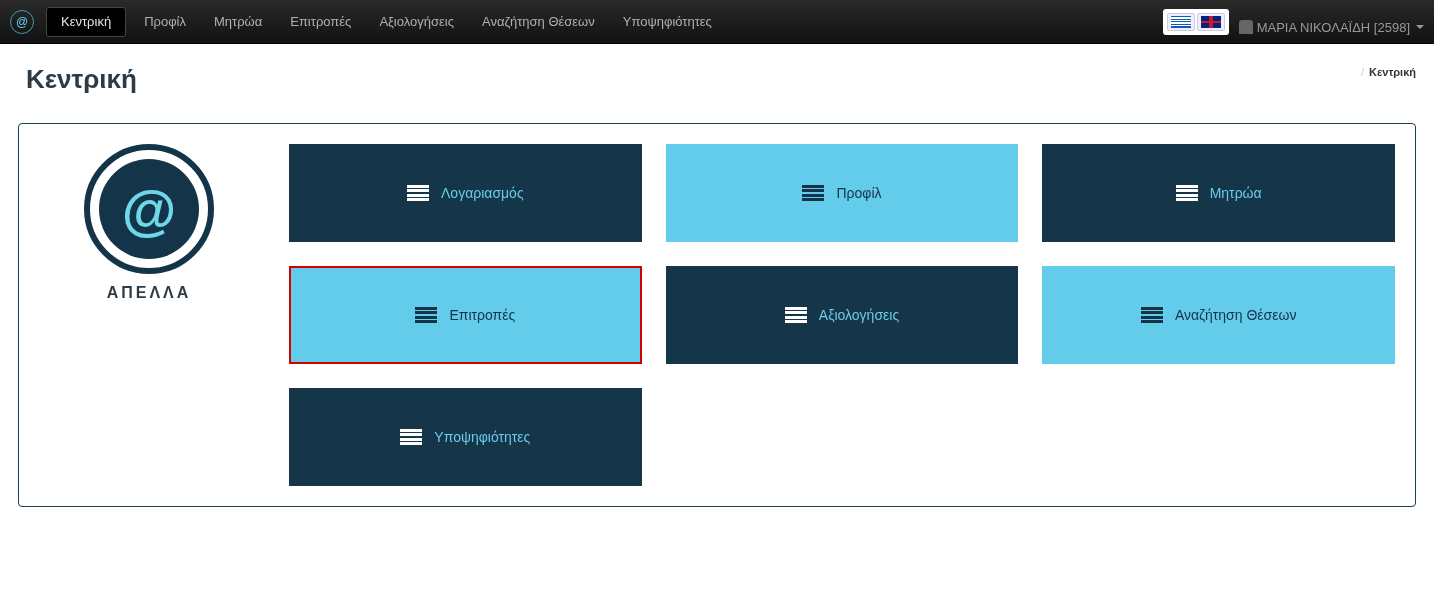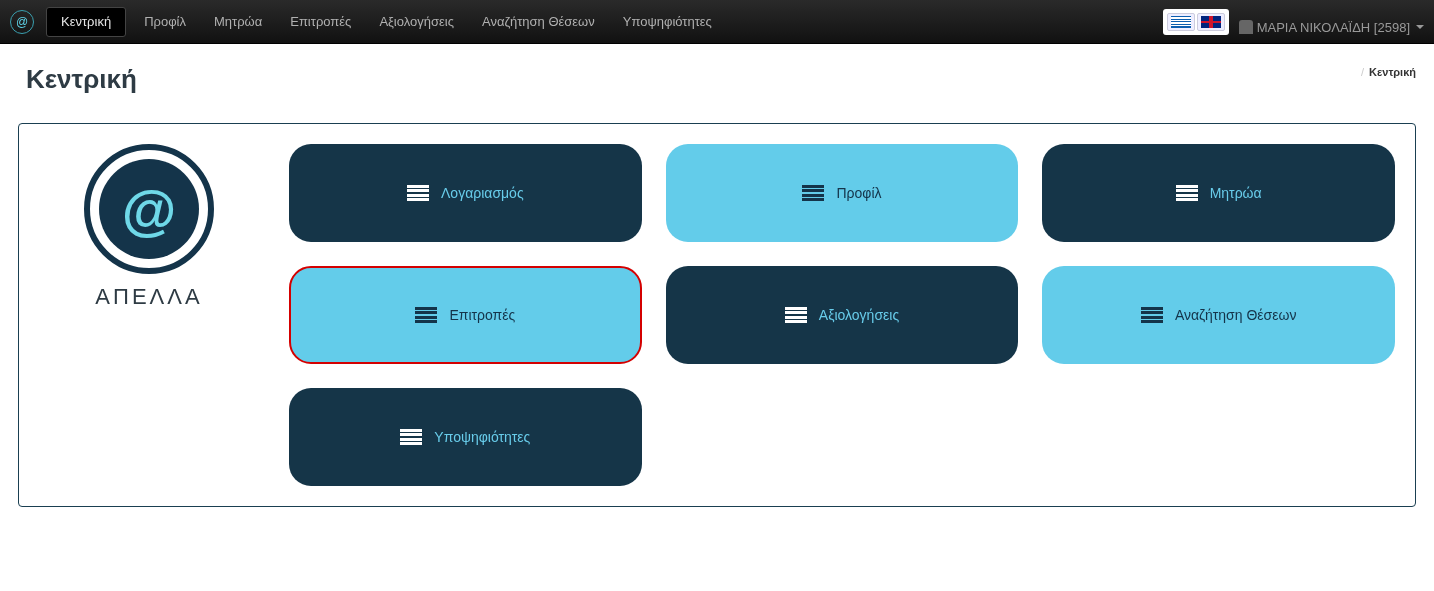--- a/index.html
+++ b/index.html
@@ -178,40 +178,39 @@
       border-radius: 50%;
       background: #14344a;
       display: flex;
       align-items: center;
       justify-content: center;
       color: #6fd8e8;
       font-size: 56px;
       font-weight: bold;
     }
     .brand-name {
-      font-size: 22px;
+      font-size: 16px;
       letter-spacing: 3px;
       color: #2e3b44;
-      font-weight: normal;
+      font-weight: bold;
     }
     .cards-col {
       flex: 1;
       display: grid;
       grid-template-columns: repeat(3, 1fr);
       gap: 24px;
     }
     .card {
       height: 98px;
       display: flex;
       align-items: center;
       justify-content: center;
       gap: 12px;
       cursor: pointer;
       font-size: 14px;
-      border-radius: 22px;
     }
     .card-dark {
       background: #153548;
       color: #68ccea;
     }
     .card-light {
       background: #63ccea;
       color: #14344a;
     }
     .card-highlight {

